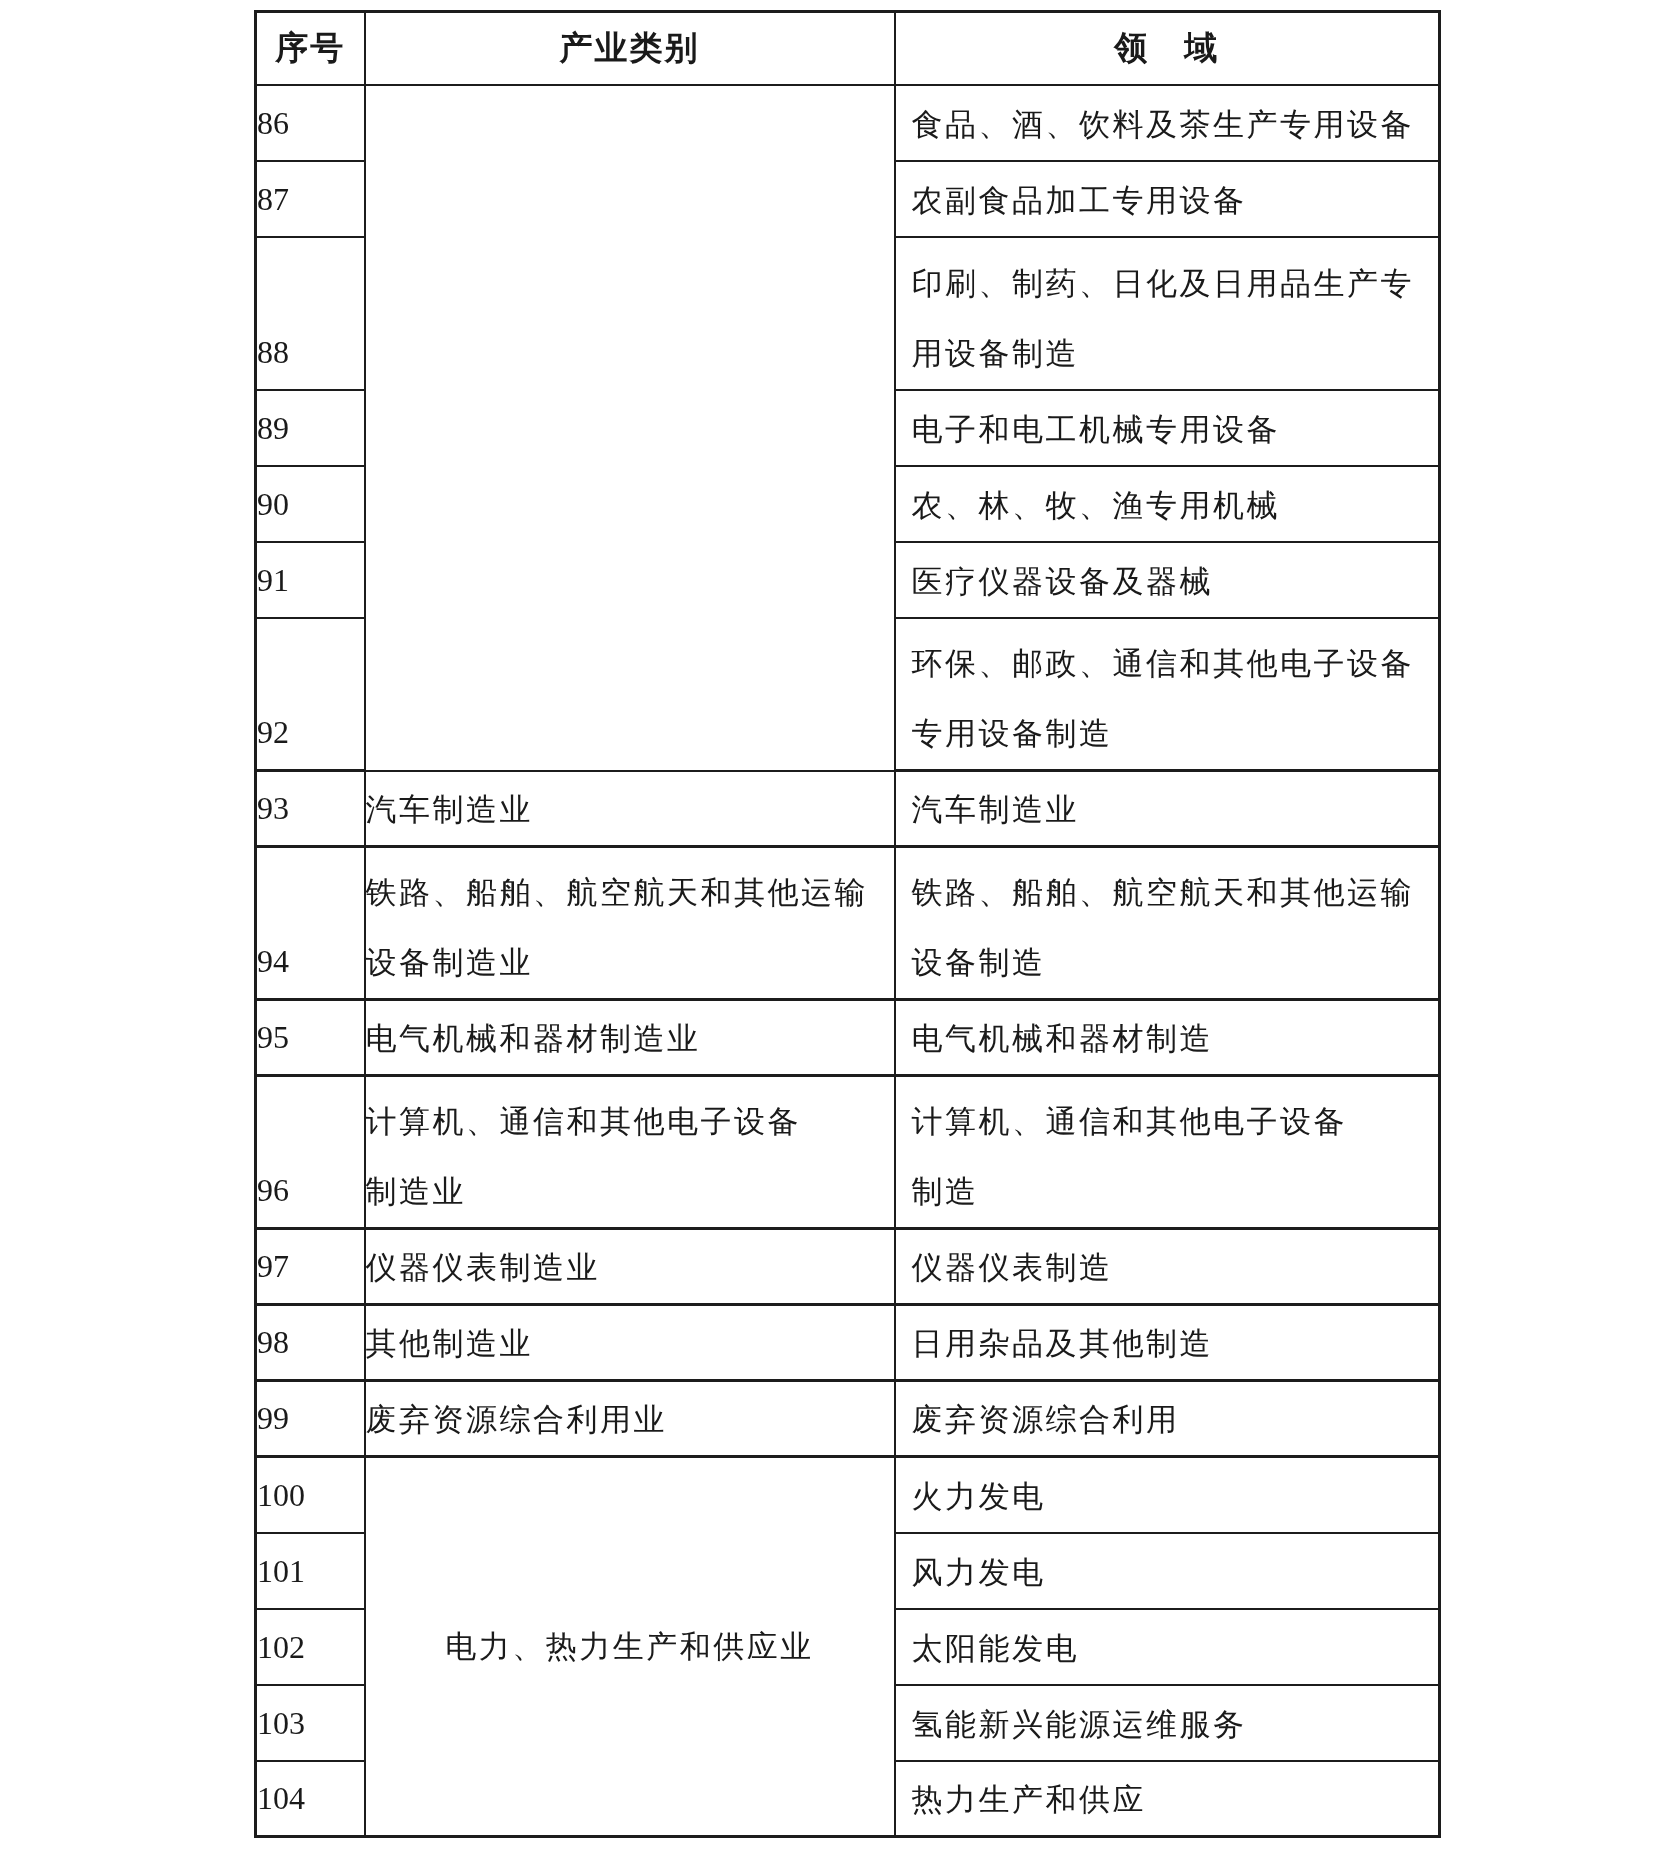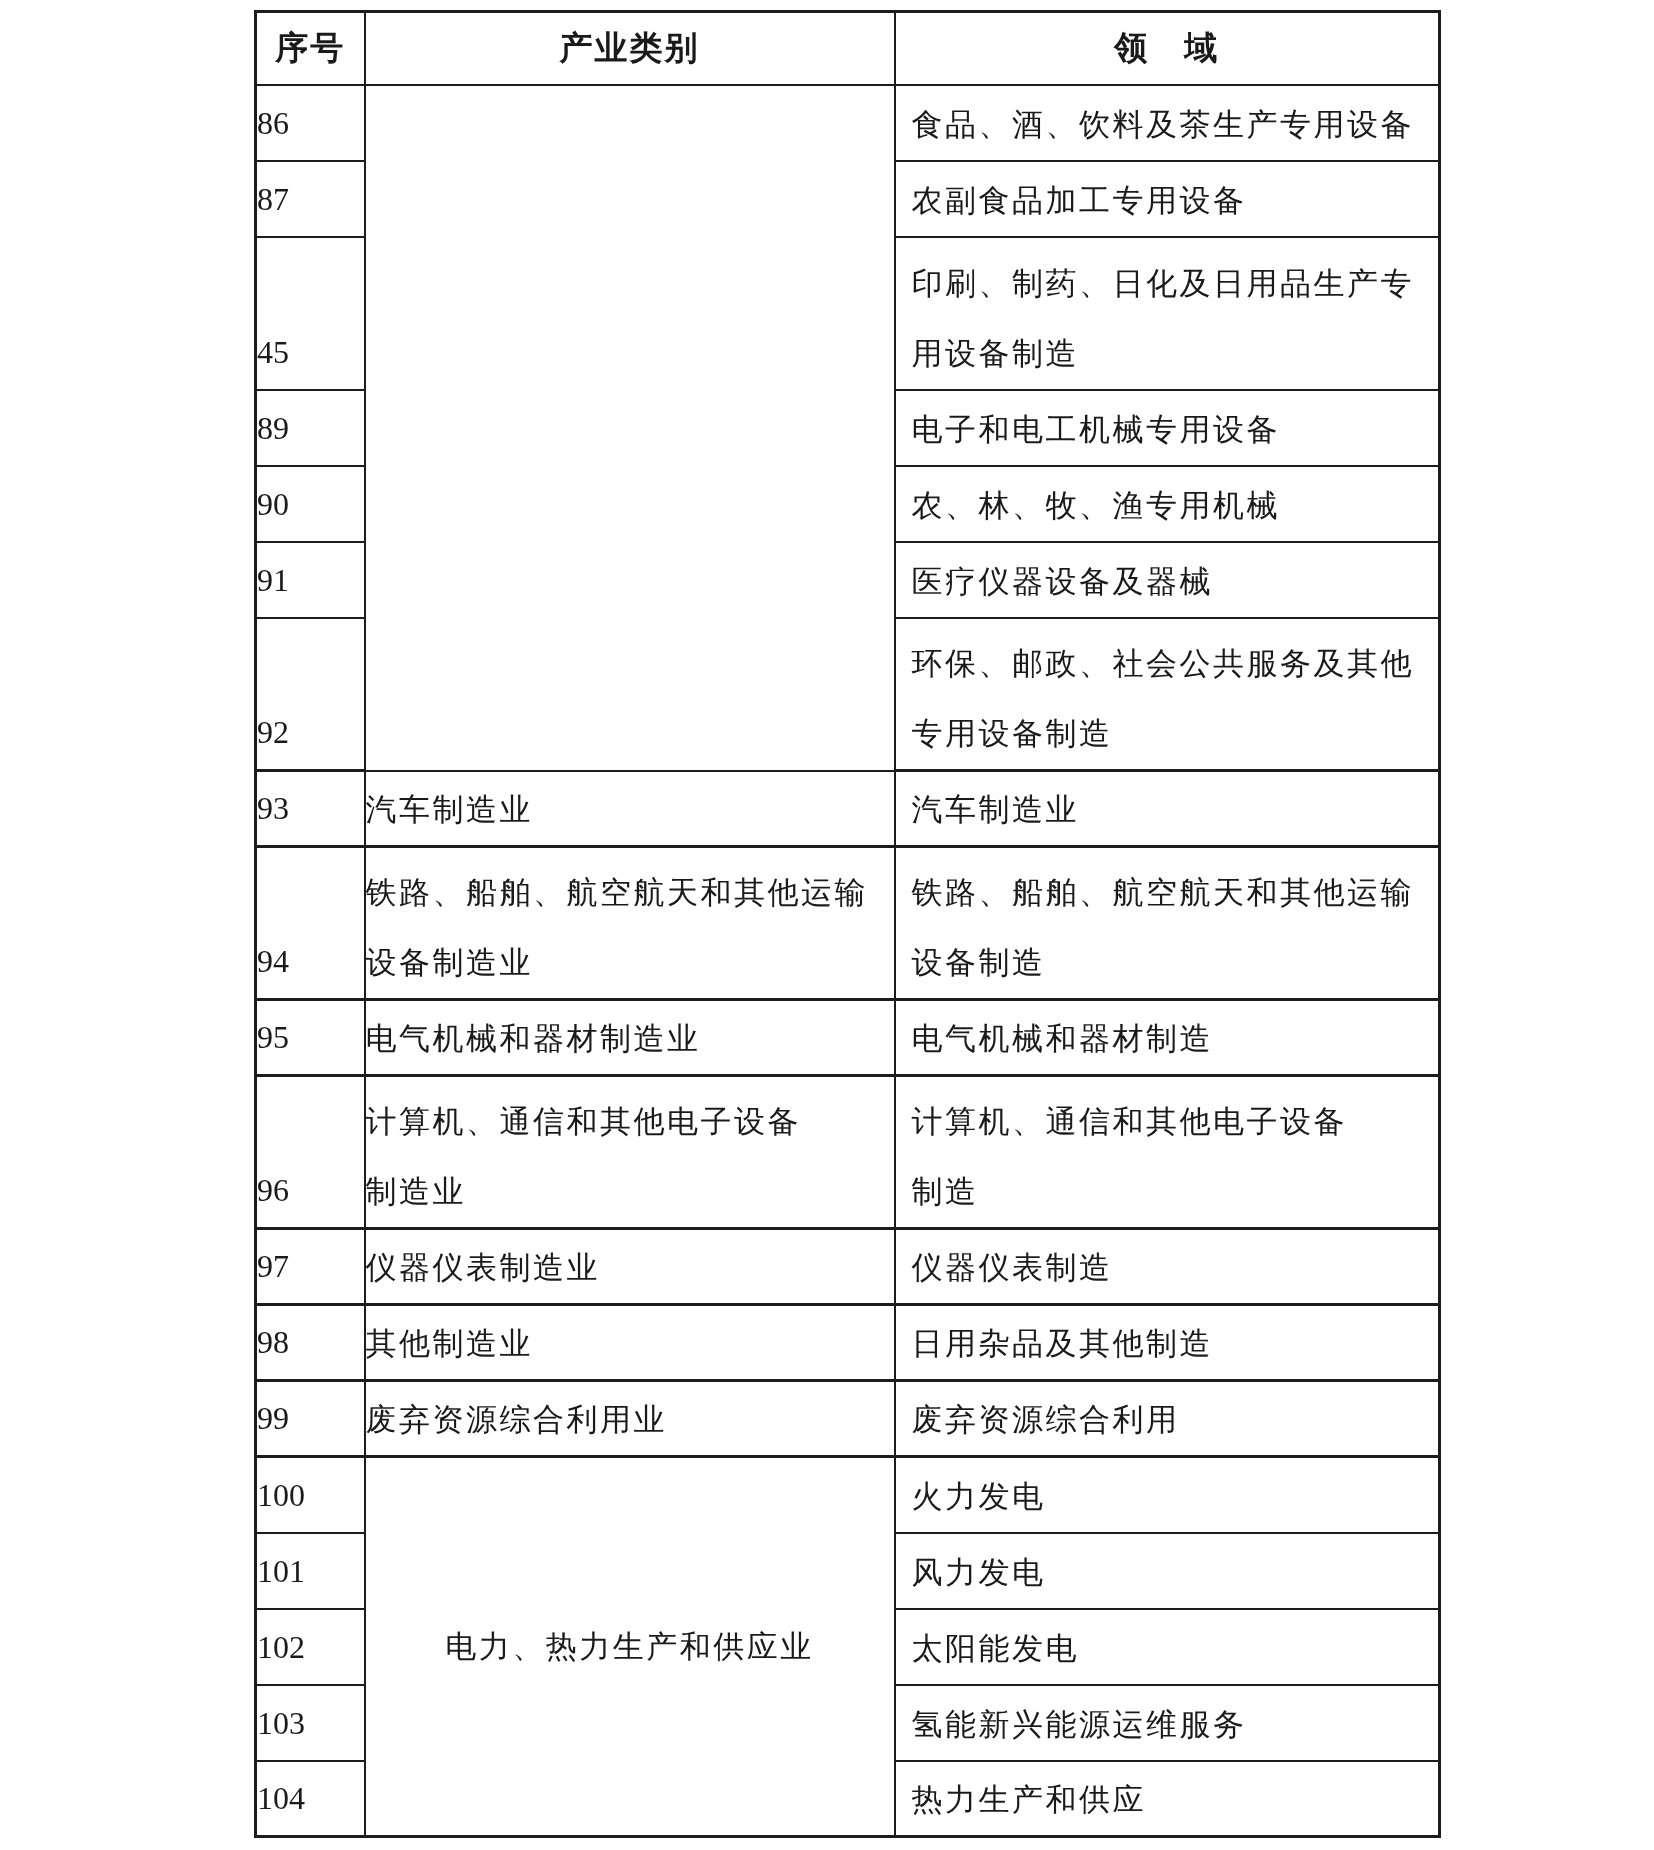--- a/index.html
+++ b/index.html
@@ -93,39 +93,39 @@
     <tr class="h-s">
       <td class="no">86</td>
       <td class="cat" rowspan="7"></td>
       <td class="fld">食品、酒、饮料及茶生产专用设备</td>
     </tr>
     <tr class="h-s">
       <td class="no">87</td>
       <td class="fld">农副食品加工专用设备</td>
     </tr>
     <tr class="h-d">
-      <td class="no">45</td>
+      <td class="no">88</td>
       <td class="fld">印刷、制药、日化及日用品生产专
 用设备制造</td>
     </tr>
     <tr class="h-s">
       <td class="no">89</td>
       <td class="fld">电子和电工机械专用设备</td>
     </tr>
     <tr class="h-s">
       <td class="no">90</td>
       <td class="fld">农、林、牧、渔专用机械</td>
     </tr>
     <tr class="h-s">
       <td class="no">91</td>
       <td class="fld">医疗仪器设备及器械</td>
     </tr>
     <tr class="h-d group-end">
       <td class="no">92</td>
-      <td class="fld">环保、邮政、社会公共服务及其他
+      <td class="fld">环保、邮政、通信和其他电子设备
 专用设备制造</td>
     </tr>
 
     <tr class="h-s group-end">
       <td class="no">93</td>
       <td class="cat">汽车制造业</td>
       <td class="fld">汽车制造业</td>
     </tr>
     <tr class="h-d group-end">
       <td class="no">94</td>

